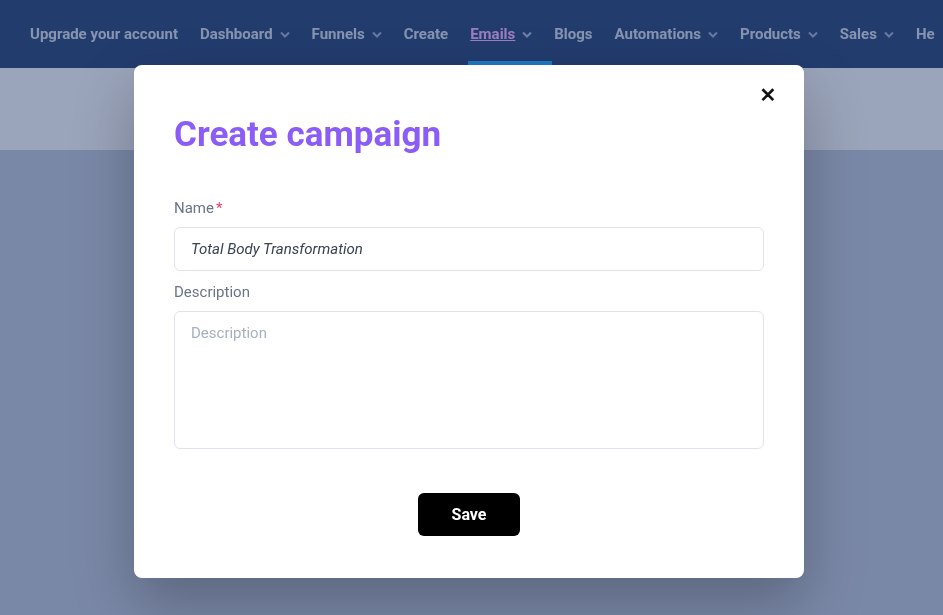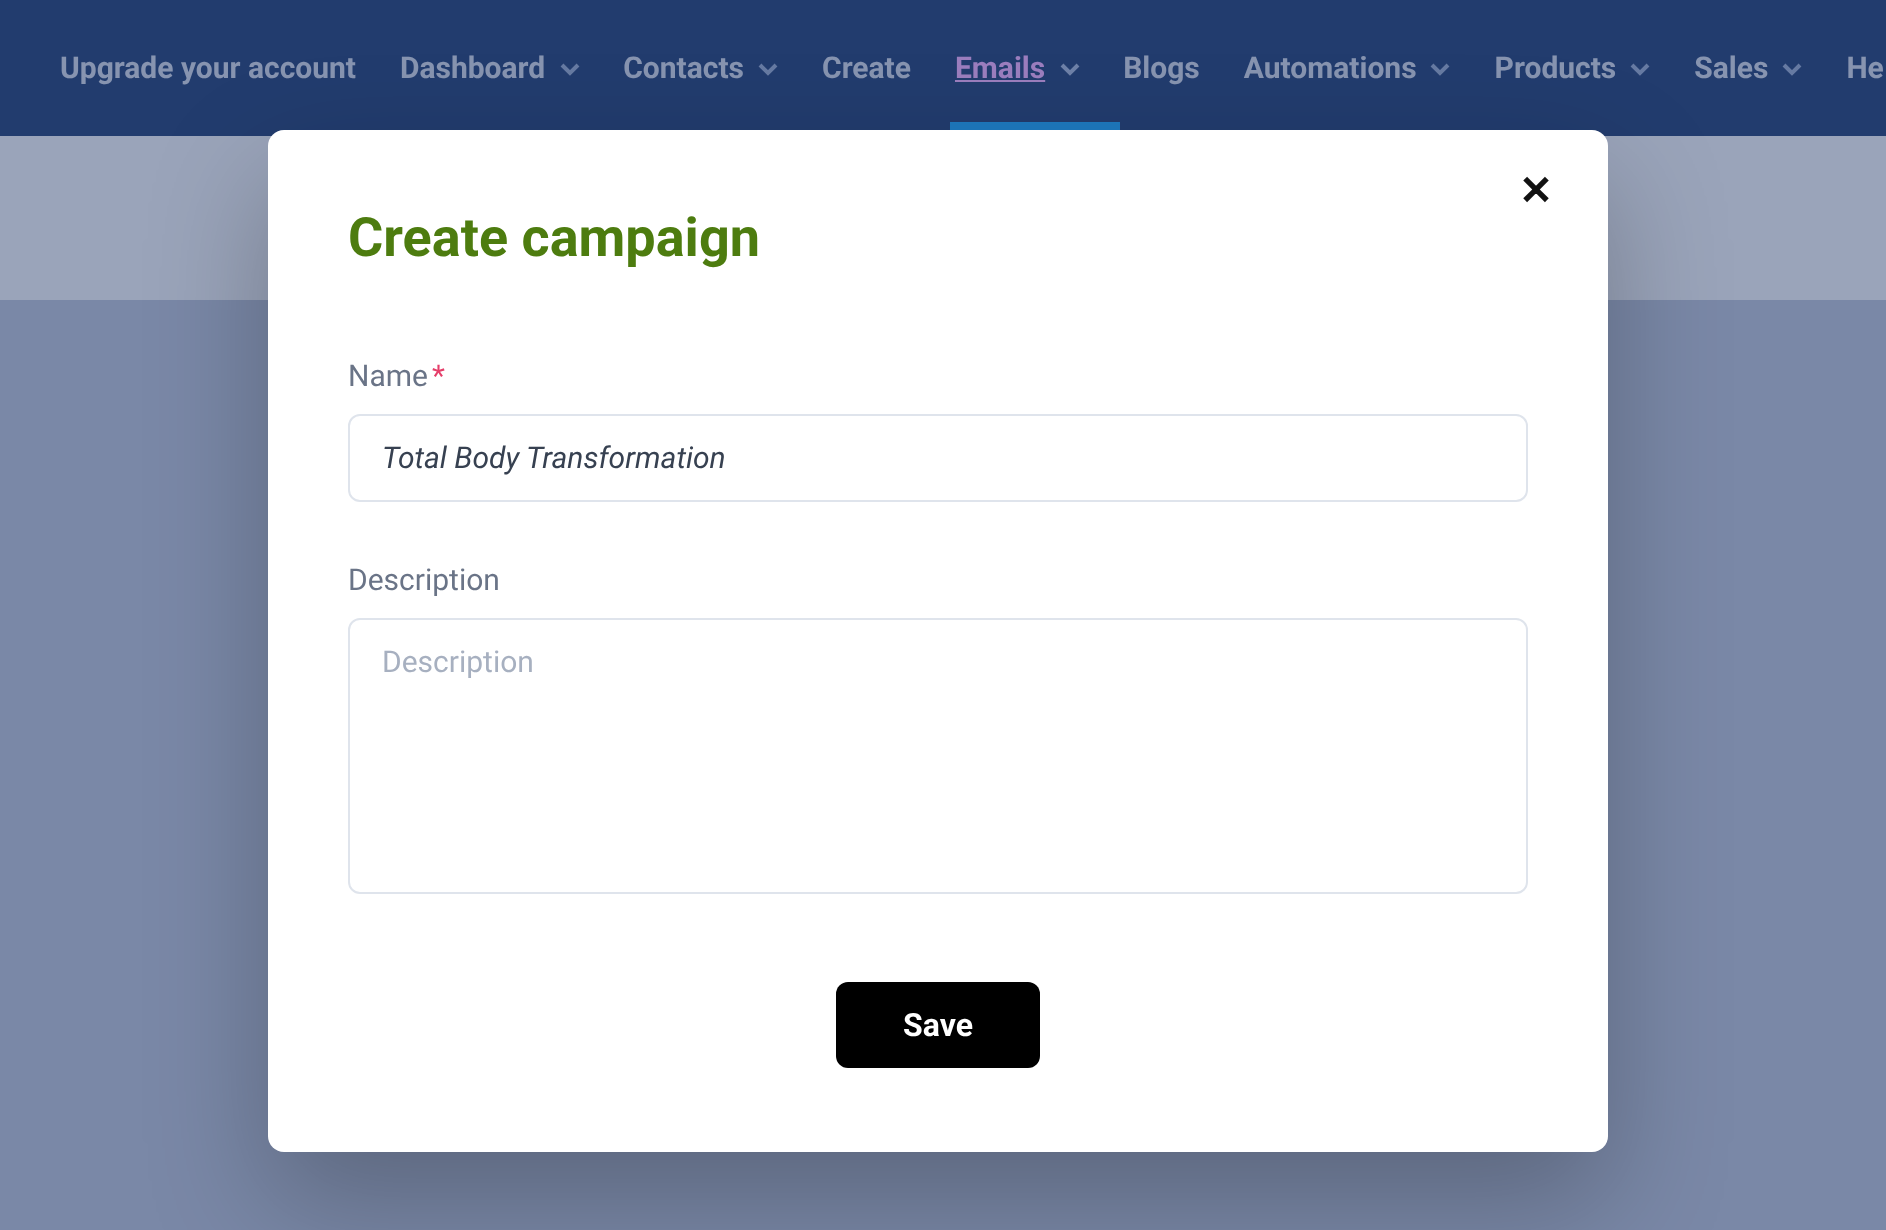--- a/index.html
+++ b/index.html
@@ -106,24 +106,25 @@
       height: 24px;
       display: flex;
       align-items: center;
       justify-content: center;
       cursor: pointer;
       font-size: 20px;
       color: #111;
       font-weight: 700;
     }
     .modal-title {
-      font-size: 27px;
-      font-weight: 700;
-      color: #4d7c0f;
+      font-size: 35px;
+      font-weight: 700;
+      color: #8b5cf6;
       margin-bottom: 44px;
+      margin-top: 11px;
     }
     .field-label {
       font-size: 15px;
       color: #6a7487;
       margin-bottom: 10px;
       display: block;
     }
     .req {
       color: #e53e6a;
       margin-left: 2px;
@@ -152,21 +153,21 @@
       font-size: 15px;
       color: #374151;
       outline: none;
       font-family: inherit;
       resize: none;
     }
     .textarea::placeholder {
       color: #a7b0c0;
     }
     .field-group {
-      margin-bottom: 30px;
+      margin-bottom: 12px;
     }
     .modal-actions {
       display: flex;
       justify-content: center;
       margin-top: 40px;
     }
     .btn-primary {
       background: #000000;
       color: #fff;
       border: none;
@@ -193,21 +194,21 @@
   <div class="nav-item">
     <span>Dashboard</span>
     <span class="chev">
       <svg viewBox="0 0 10 7">
           <path d="M1 1.5 L5 5.5 L9 1.5"></path>
         </svg>
     </span>
   </div>
 
   <div class="nav-item">
-    <span>Contacts</span>
+    <span>Funnels</span>
     <span class="chev">
       <svg viewBox="0 0 10 7">
           <path d="M1 1.5 L5 5.5 L9 1.5"></path>
         </svg>
     </span>
   </div>
 
   <div class="nav-item">
     <span>Create</span>
   </div>

